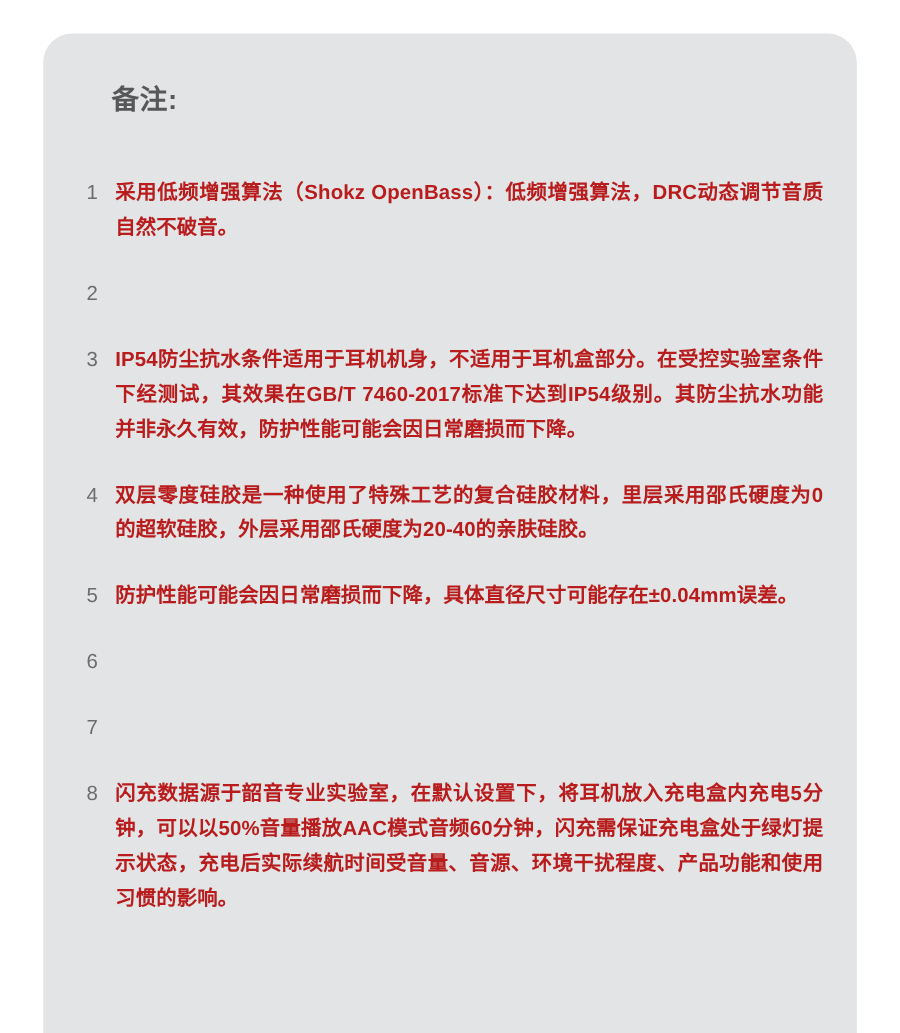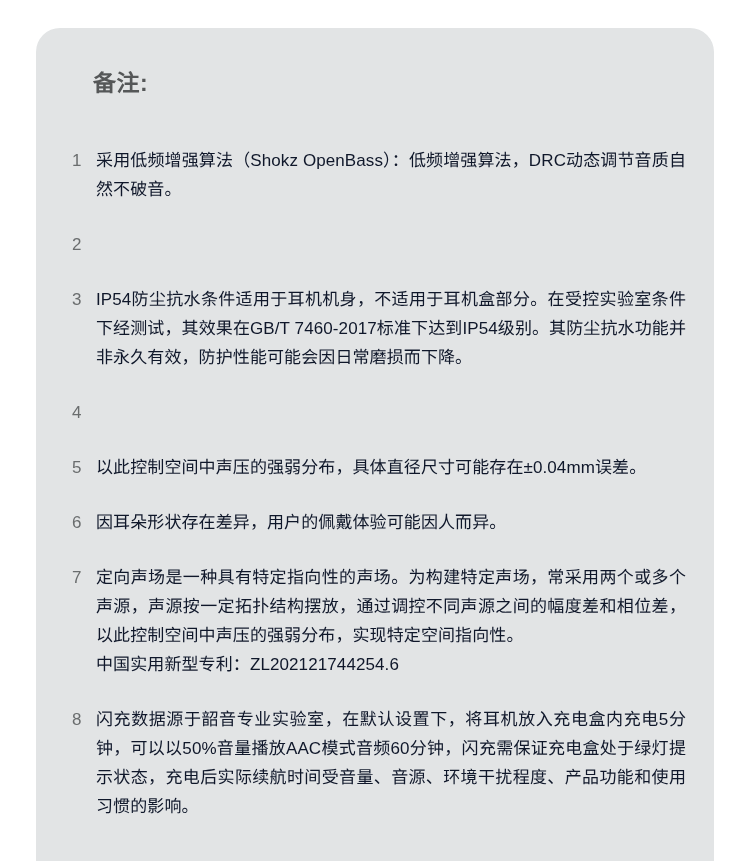--- a/index.html
+++ b/index.html
@@ -74,26 +74,27 @@
     color: #6a6d6e;
     font-family: "Liberation Sans", "DejaVu Sans", sans-serif;
     padding-left: 0;
     margin-right: 2px;
   }
 
   .note-text {
     flex: 1 1 auto;
     font-size: 17px;
     line-height: 29px;
-    color: #0f172a;
+    color: #b91c1c;
     letter-spacing: 0.1px;
     text-align: justify;
     text-justify: inter-character;
     word-break: break-word;
     white-space: pre-wrap;
+    font-weight: bold;
   }
 </style>
 </head>
 <body>
 
 <div class="page">
   <section class="notes-card">
 
     <h1 class="notes-title">备注:</h1>
 
@@ -108,36 +109,34 @@
         <span class="note-num">2</span>
       </li>
 
       <li class="note-item">
         <span class="note-num">3</span>
         <span class="note-text">IP54防尘抗水条件适用于耳机机身，不适用于耳机盒部分。在受控实验室条件下经测试，其效果在GB/T 7460-2017标准下达到IP54级别。其防尘抗水功能并非永久有效，防护性能可能会因日常磨损而下降。</span>
       </li>
 
       <li class="note-item">
         <span class="note-num">4</span>
+        <span class="note-text">双层零度硅胶是一种使用了特殊工艺的复合硅胶材料，里层采用邵氏硬度为0的超软硅胶，外层采用邵氏硬度为20-40的亲肤硅胶。</span>
       </li>
 
       <li class="note-item">
         <span class="note-num">5</span>
-        <span class="note-text">以此控制空间中声压的强弱分布，具体直径尺寸可能存在±0.04mm误差。</span>
+        <span class="note-text">防护性能可能会因日常磨损而下降，具体直径尺寸可能存在±0.04mm误差。</span>
       </li>
 
       <li class="note-item">
         <span class="note-num">6</span>
-        <span class="note-text">因耳朵形状存在差异，用户的佩戴体验可能因人而异。</span>
       </li>
 
       <li class="note-item">
         <span class="note-num">7</span>
-        <span class="note-text">定向声场是一种具有特定指向性的声场。为构建特定声场，常采用两个或多个声源，声源按一定拓扑结构摆放，通过调控不同声源之间的幅度差和相位差，以此控制空间中声压的强弱分布，实现特定空间指向性。
-中国实用新型专利：ZL202121744254.6</span>
       </li>
 
       <li class="note-item">
         <span class="note-num">8</span>
         <span class="note-text">闪充数据源于韶音专业实验室，在默认设置下，将耳机放入充电盒内充电5分钟，可以以50%音量播放AAC模式音频60分钟，闪充需保证充电盒处于绿灯提示状态，充电后实际续航时间受音量、音源、环境干扰程度、产品功能和使用习惯的影响。</span>
       </li>
 
     </ol>
   </section>
 </div>

